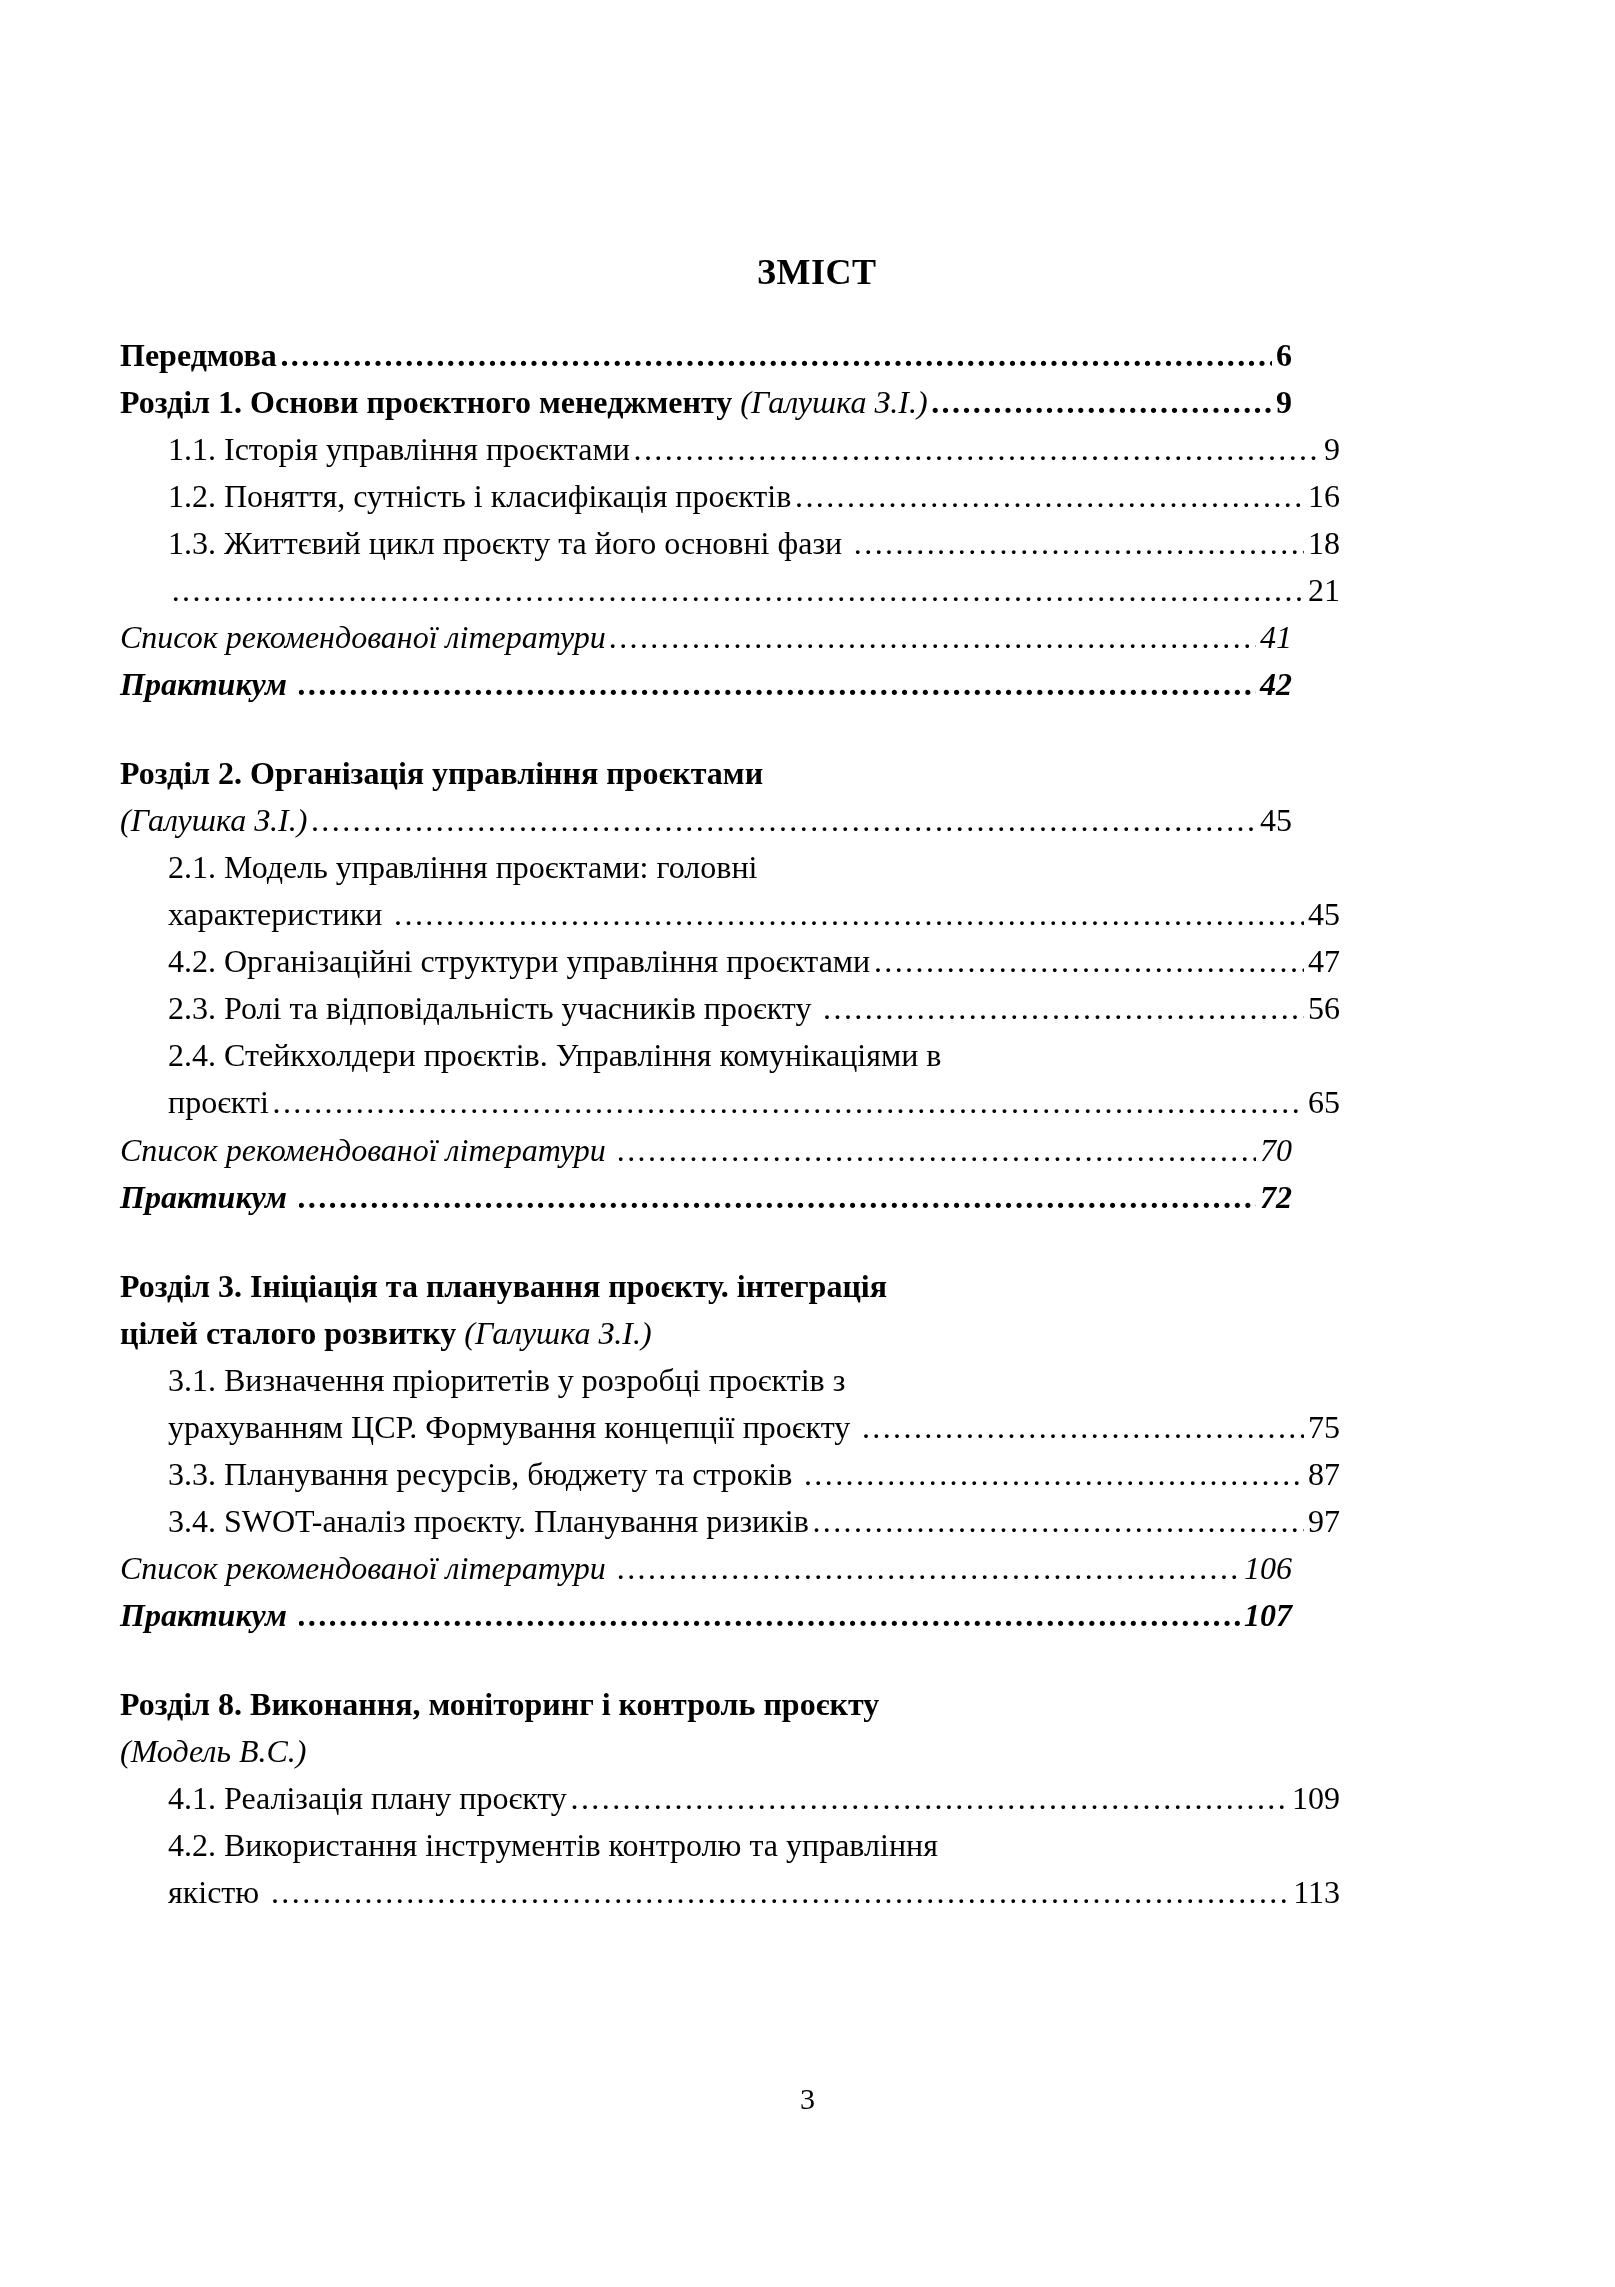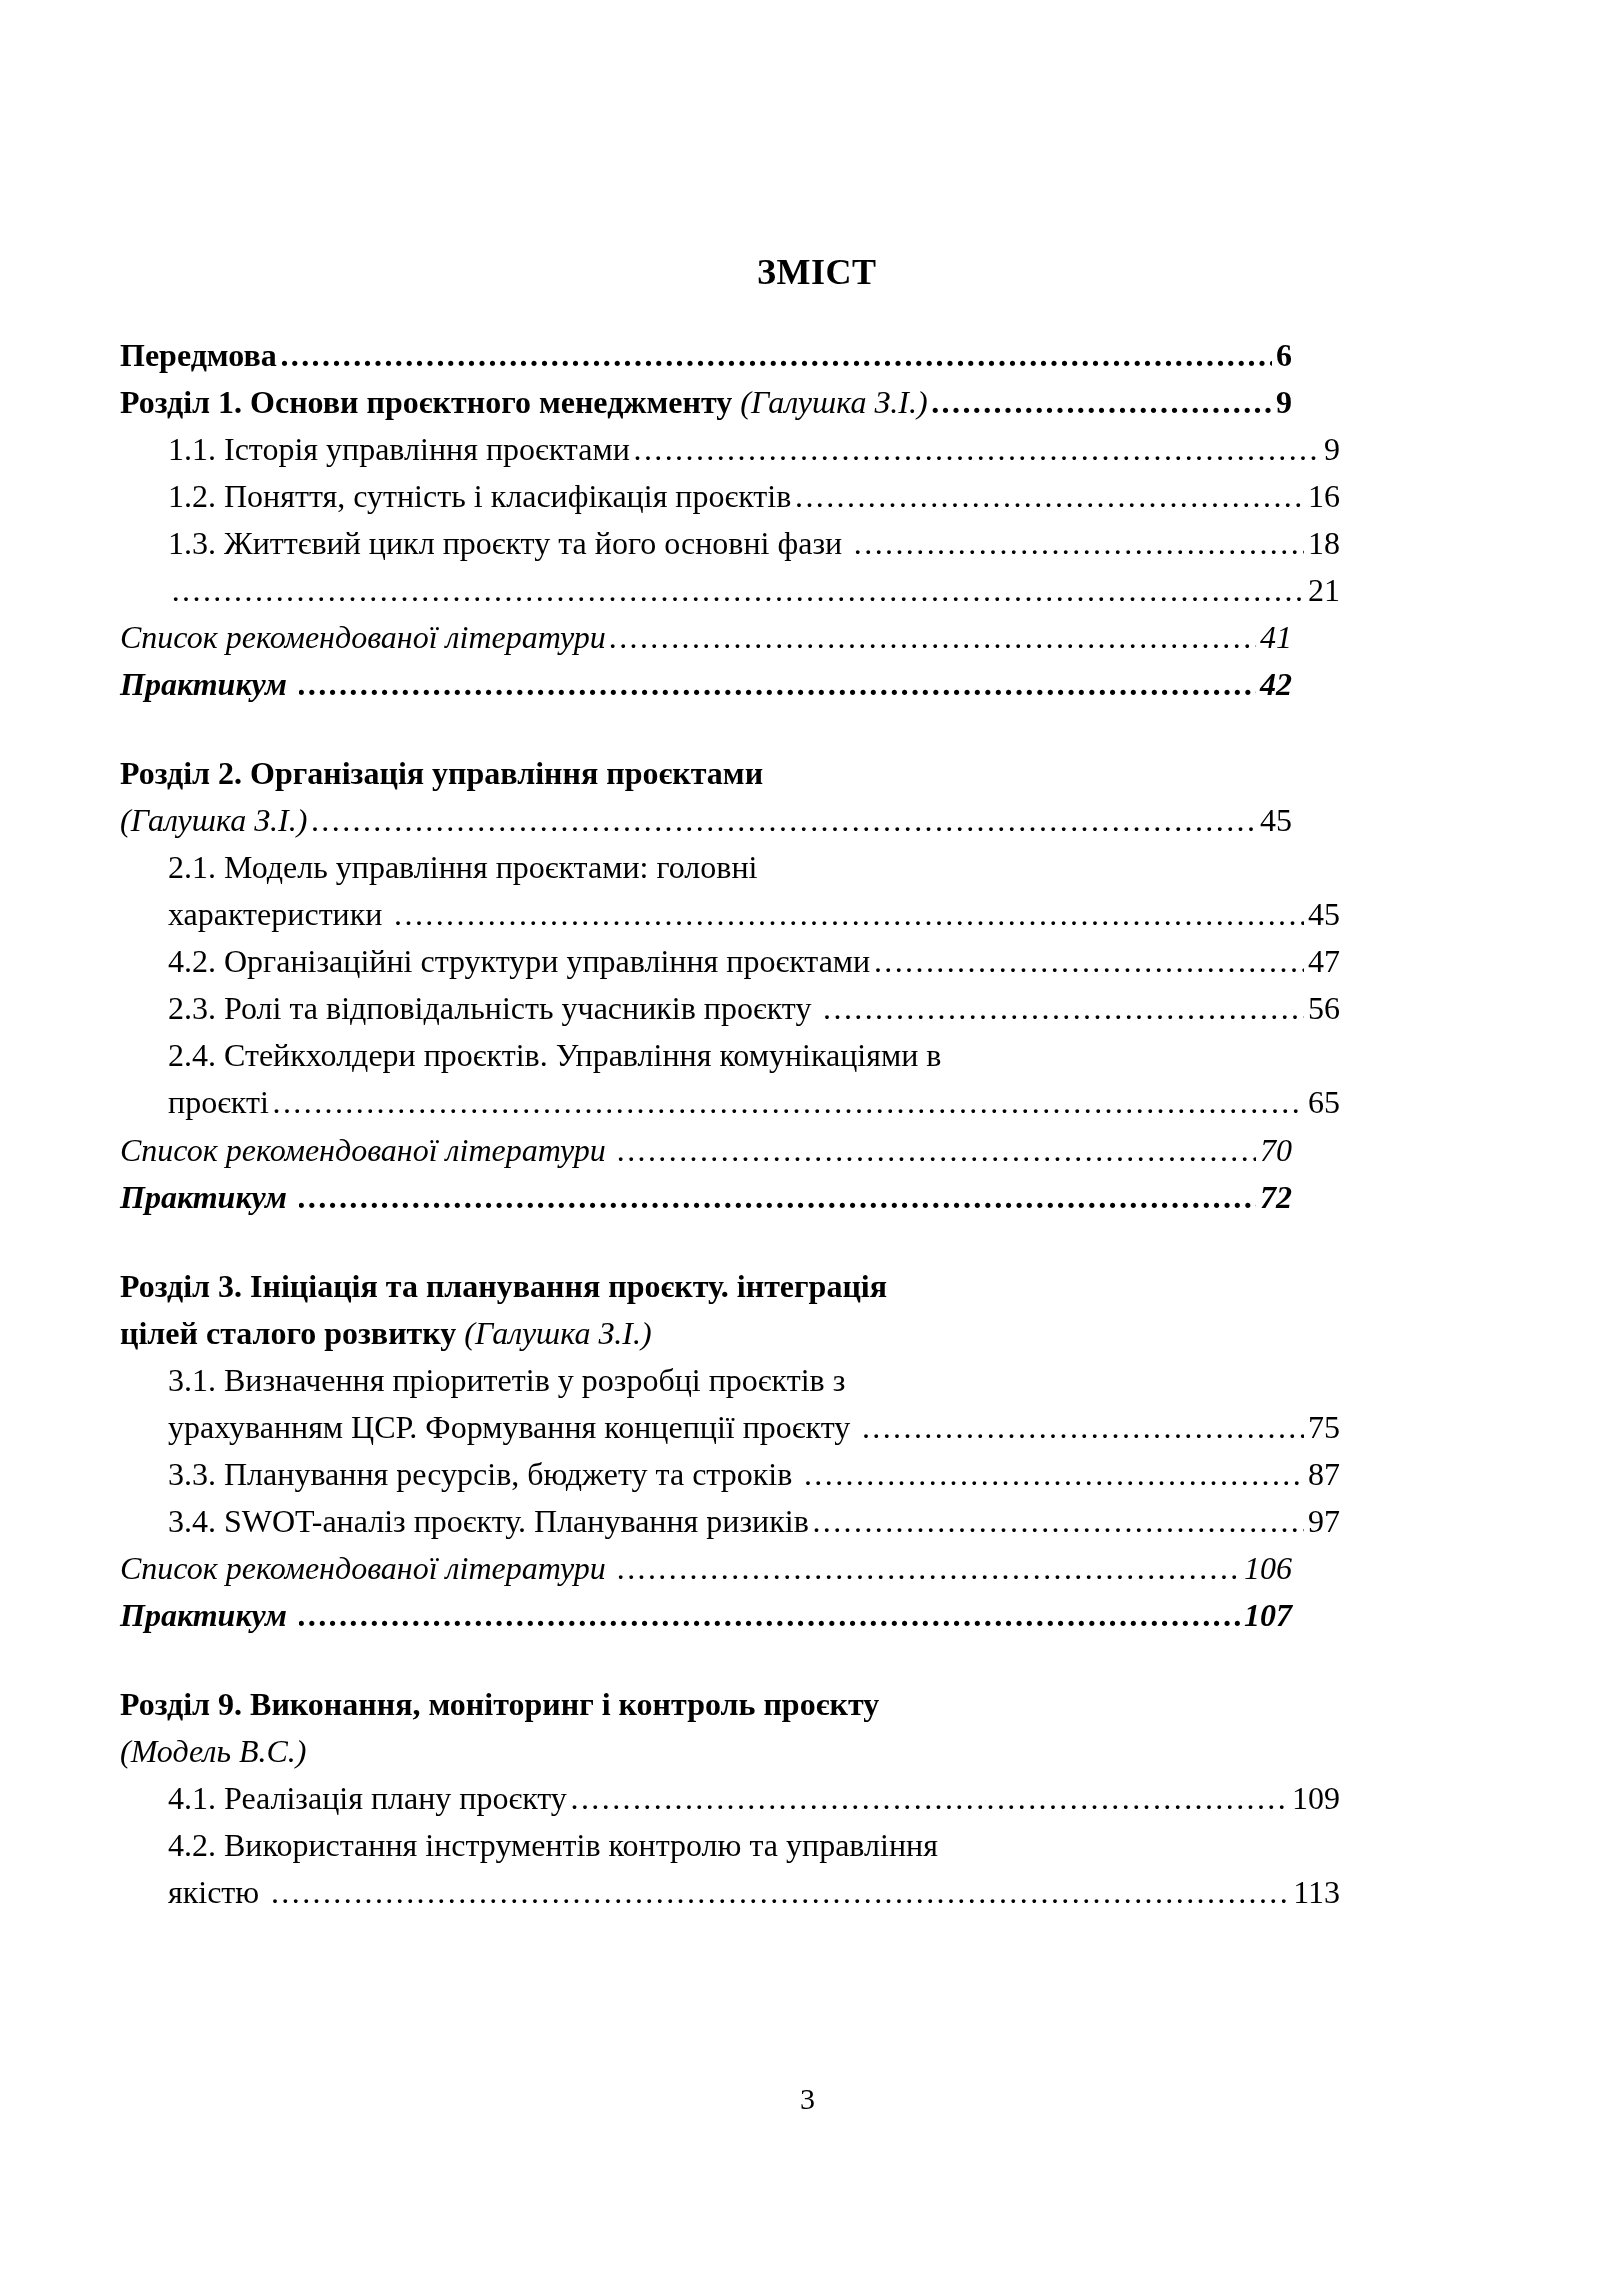--- a/index.html
+++ b/index.html
@@ -212,21 +212,21 @@
         <span class="label ">Список рекомендованої літератури </span>
         <span class="leader"></span>
         <span class="pageno">106</span>
       </div>
       <div class="entry bolditalic">
         <span class="label ">Практикум </span>
         <span class="leader"></span>
         <span class="pageno">107</span>
       </div>
       <div class="gap"></div>
-      <div class="textrow bold"><span>Розділ 9. Виконання, моніторинг і контроль проєкту</span></div>
+      <div class="textrow bold"><span>Розділ 8. Виконання, моніторинг і контроль проєкту</span></div>
       <div class="textrow "><span class="author">(Модель В.С.)</span></div>
       <div class="entry indent-sub">
         <span class="label ">4.1. Реалізація плану проєкту</span>
         <span class="leader"></span>
         <span class="pageno">109</span>
       </div>
       <div class="textrow indent-sub"><span>4.2. Використання інструментів контролю та управління</span></div>
       <div class="entry indent-sub-cont">
         <span class="label ">якістю </span>
         <span class="leader"></span>

